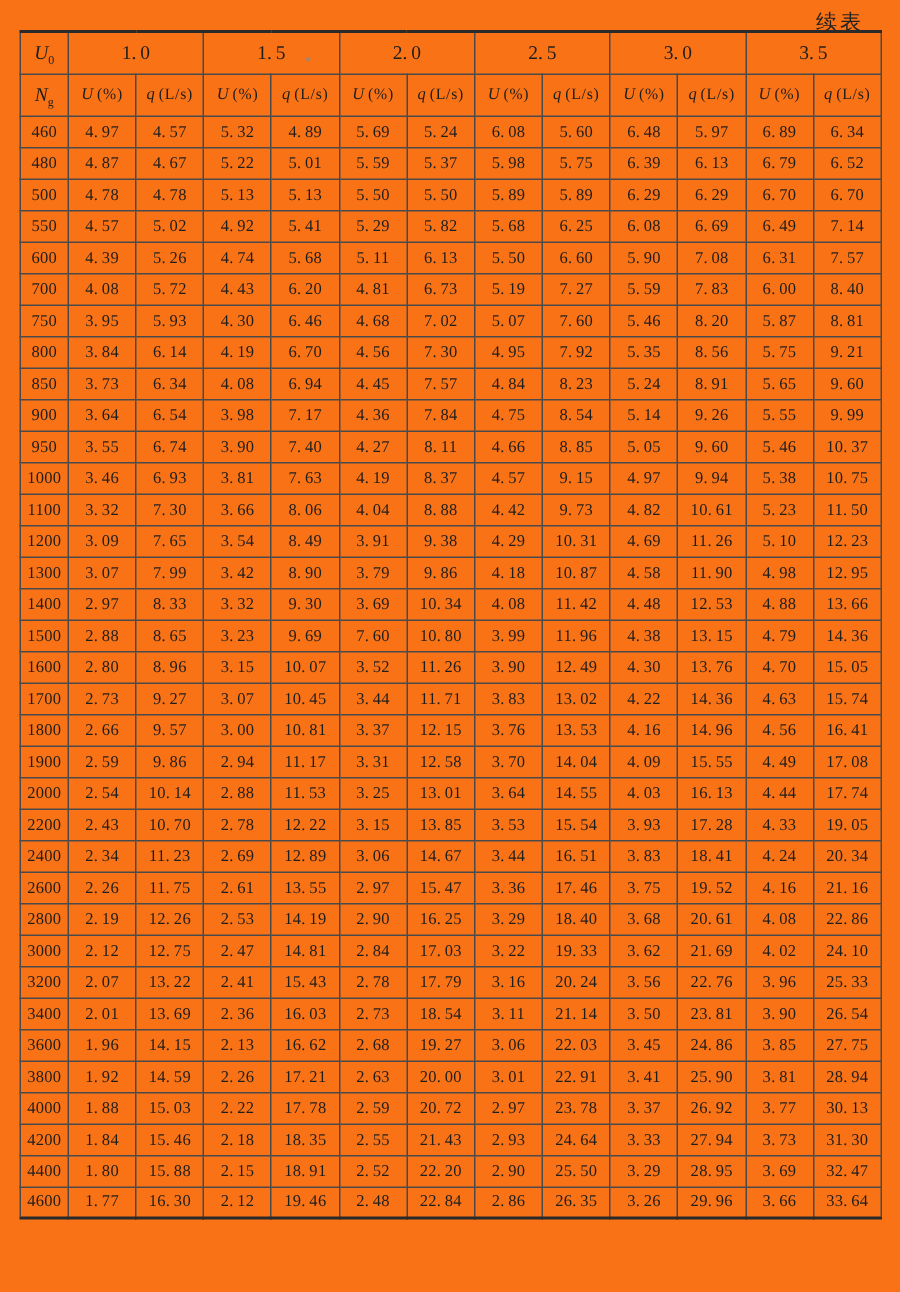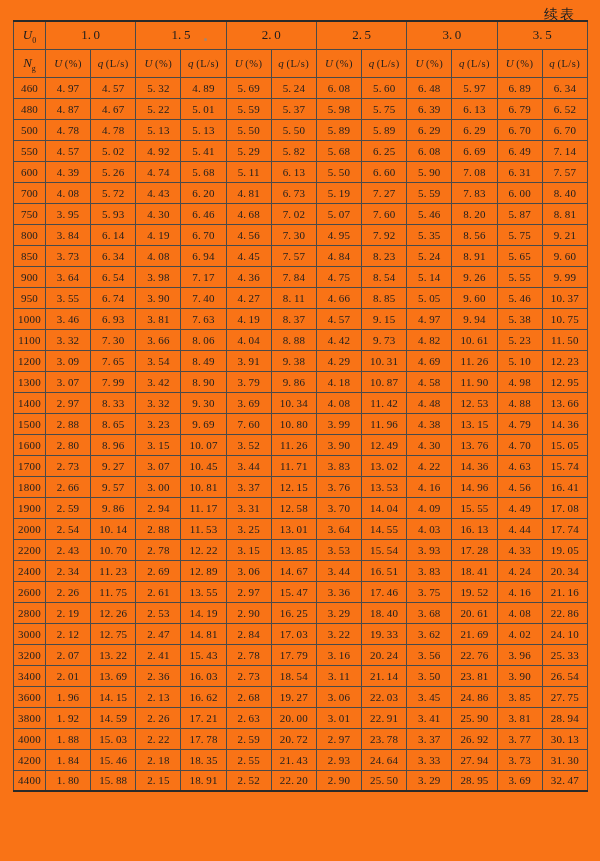--- a/index.html
+++ b/index.html
@@ -610,15 +610,30 @@
           <td>18. 91</td>
           <td>2. 52</td>
           <td>22. 20</td>
           <td>2. 90</td>
           <td>25. 50</td>
           <td>3. 29</td>
           <td>28. 95</td>
           <td>3. 69</td>
           <td>32. 47</td>
         </tr>
+        <tr>
+          <td class="ng-col">4600</td>
+          <td>1. 77</td>
+          <td>16. 30</td>
+          <td>2. 12</td>
+          <td>19. 46</td>
+          <td>2. 48</td>
+          <td>22. 84</td>
+          <td>2. 86</td>
+          <td>26. 35</td>
+          <td>3. 26</td>
+          <td>29. 96</td>
+          <td>3. 66</td>
+          <td>33. 64</td>
+        </tr>
       </tbody>
   </table>
 </div>
 
 </body></html>

